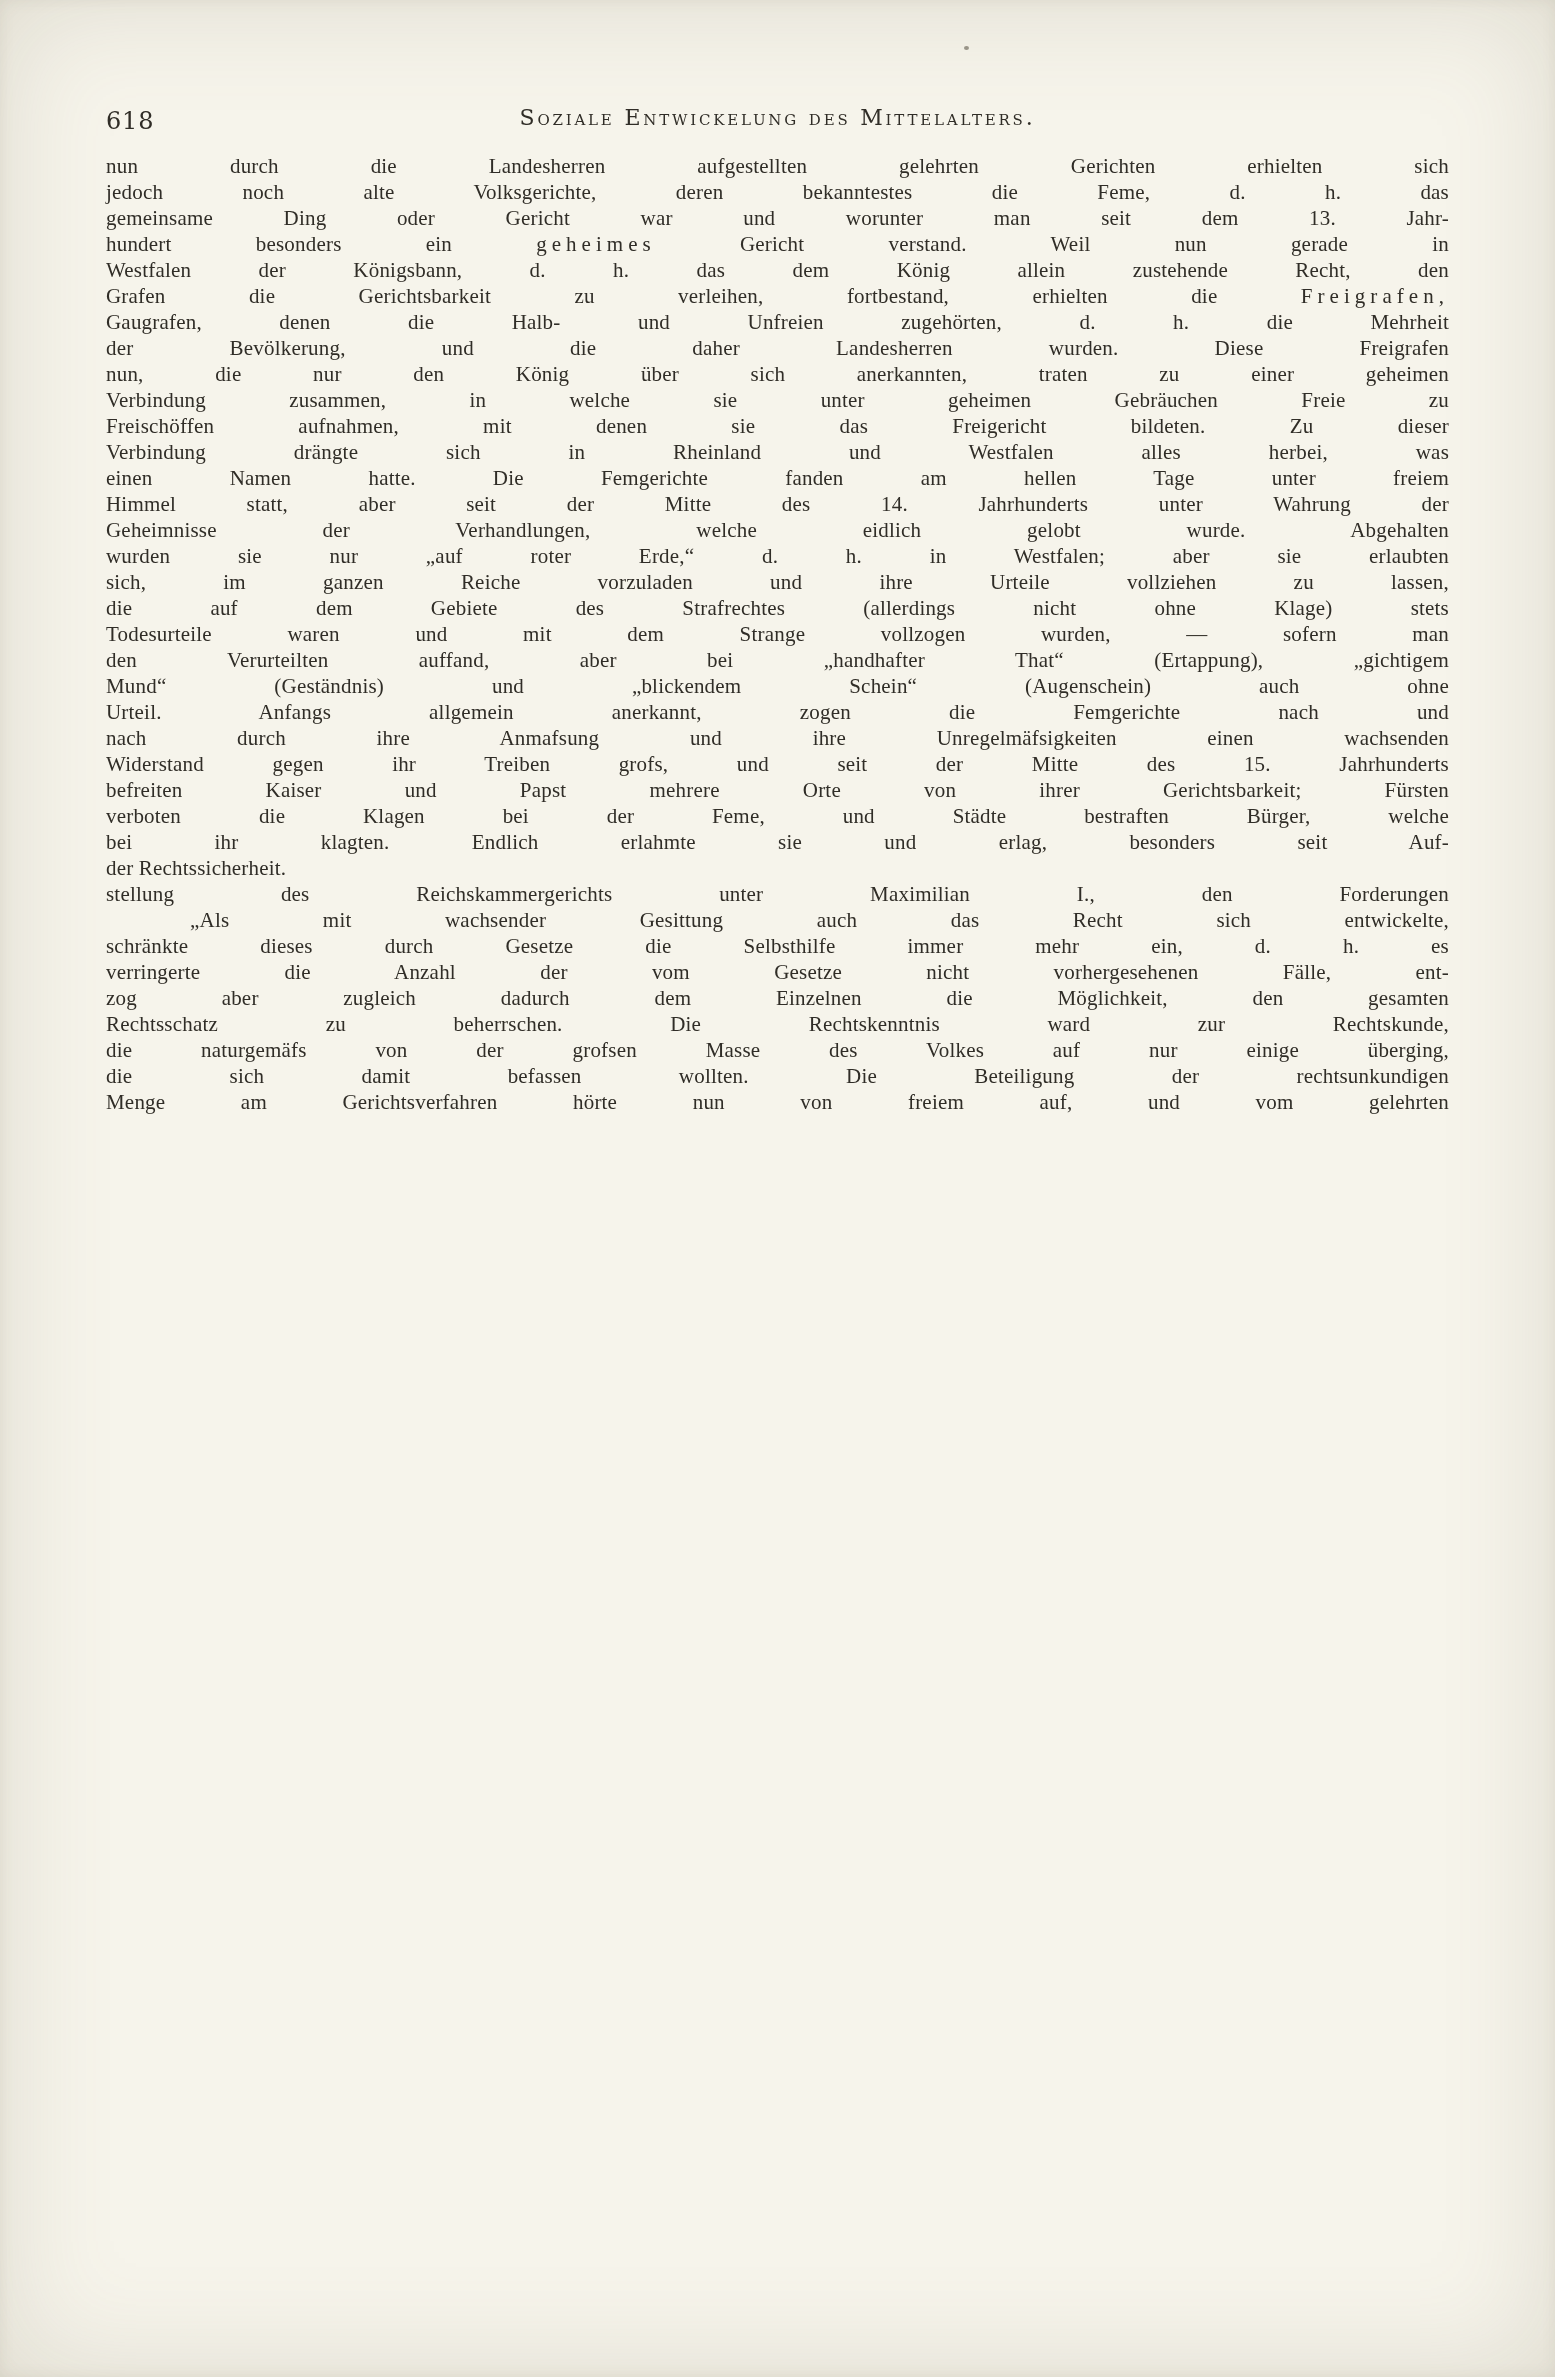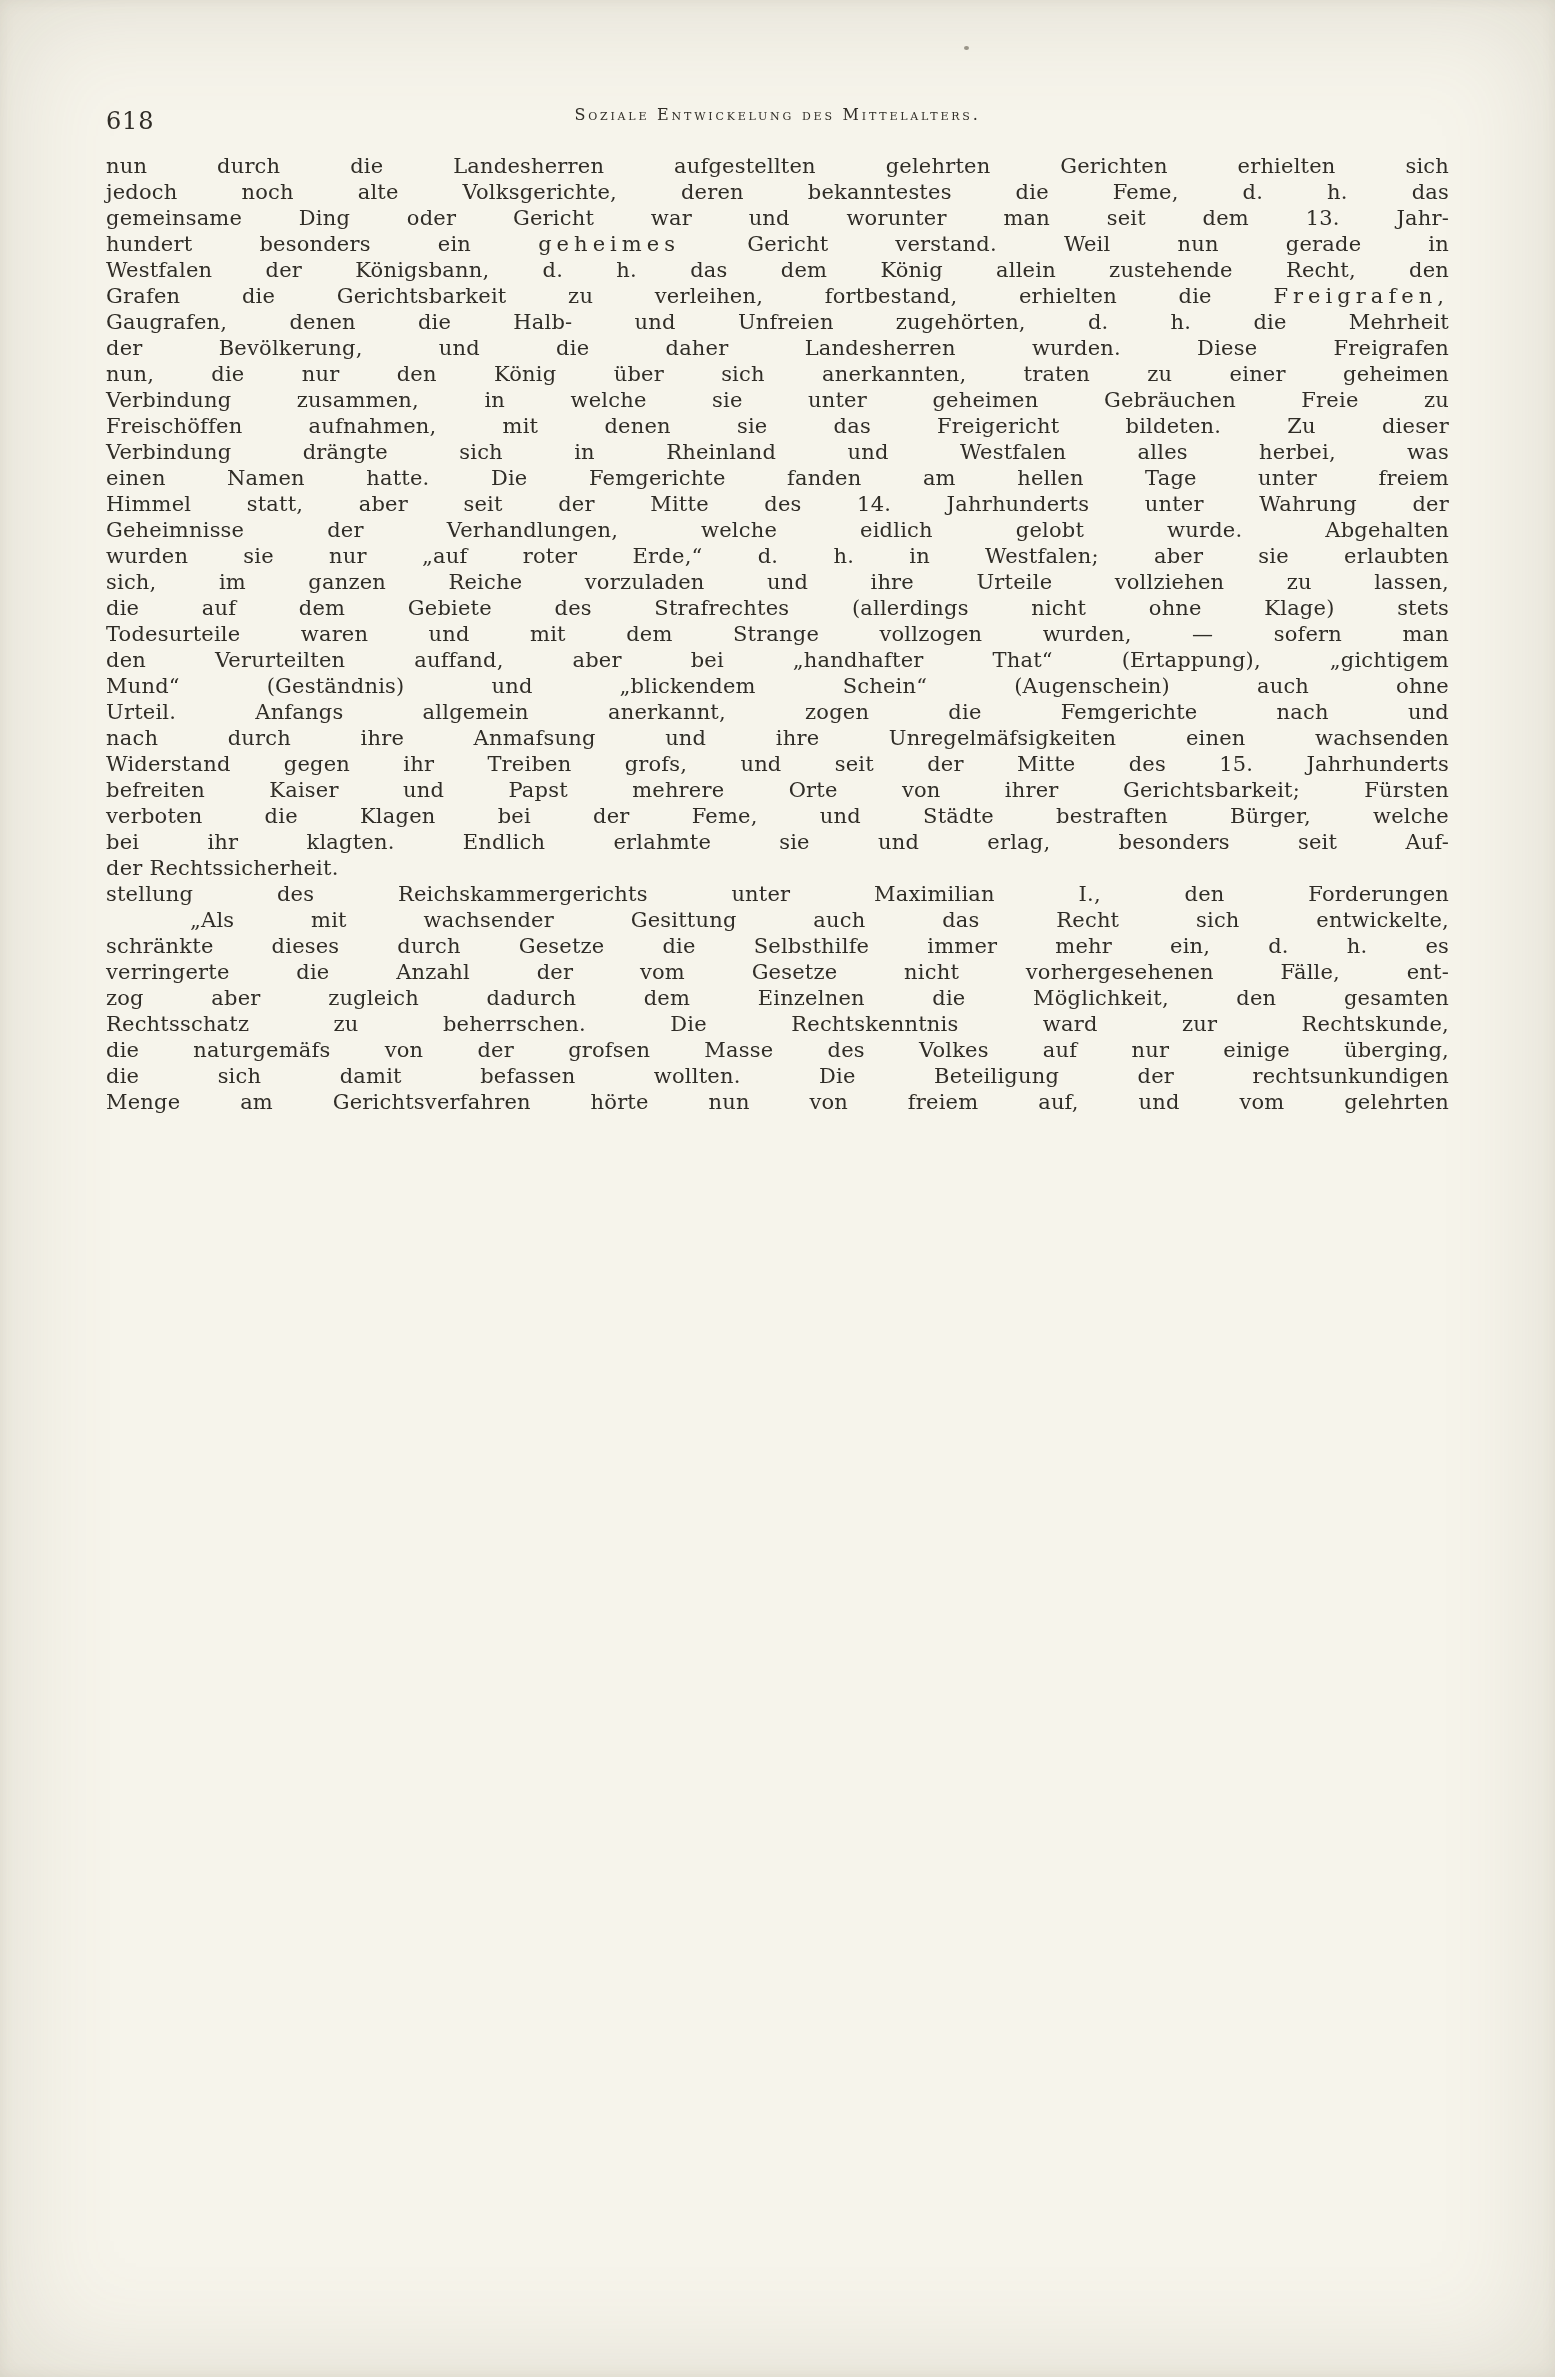--- a/index.html
+++ b/index.html
@@ -24,32 +24,33 @@
     font-size: 24px;
     letter-spacing: 0.8px;
     text-align: right;
   }
   .running-head {
     position: absolute;
     left: 106px;
     top: 105px;
     width: 1343px;
     text-align: center;
-    font-size: 16px;
+    font-size: 22px;
     font-variant: small-caps;
     letter-spacing: 2.8px;
   }
   .body-text {
     position: absolute;
     left: 106px;
     top: 153px;
     width: 1343px;
     font-size: 21px;
     line-height: 26px;
     letter-spacing: 0.2px;
+    font-family: Liberation Serif, serif;
   }
   .line {
     text-align: justify;
     text-align-last: justify;
     -moz-text-align-last: justify;
     white-space: normal;
   }
   .line.last {
     text-align-last: left;
     -moz-text-align-last: left;

